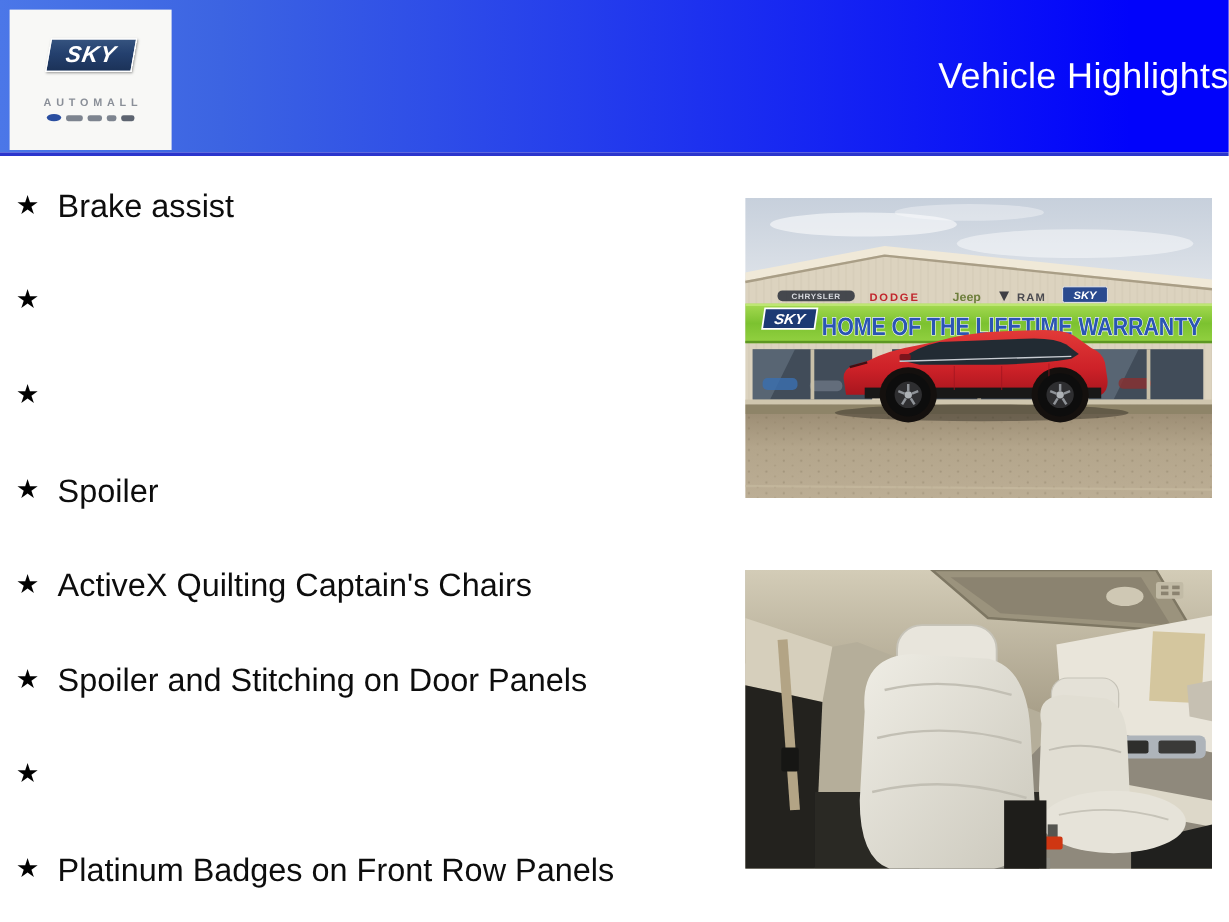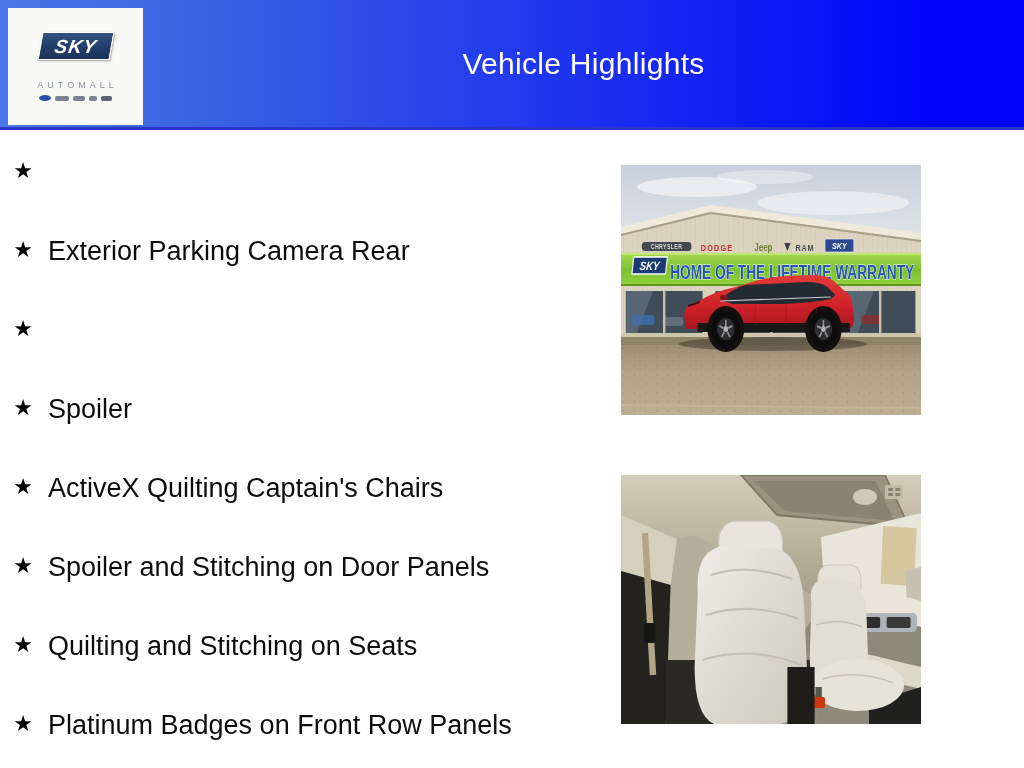--- a/index.html
+++ b/index.html
@@ -30,35 +30,35 @@
     border: 1px solid #ffffff;
     box-shadow: 1px 1px 2px rgba(0,0,0,.35);
     display: flex; align-items: center; justify-content: center;
   }
   .sky-plate span {
     color: #fff; font-weight: bold; font-style: italic;
     font-size: 19px; letter-spacing: 1px; line-height: 1;
   }
   .automall {
     margin-top: 20px;
-    font-size: 9px; font-weight: normal;
+    font-size: 9px; font-weight: bold;
     letter-spacing: 4px; text-indent: 4px;
     color: #8a8f98;
   }
   .brands { margin-top: 5px; display: flex; gap: 4px; align-items: center; }
   .brands .b { height: 5px; border-radius: 2px; background: #7d848f; }
   .brands .b.ford  { width: 12px; height: 6px; border-radius: 50%; background: #2a4ea0; }
   .brands .b.chry  { width: 14px; }
   .brands .b.dodge { width: 12px; }
   .brands .b.jeep  { width: 8px;  }
   .brands .b.ram   { width: 11px; background: #5d6470; }
 
   .title-wrap {
     position: absolute; left: 143px; right: 0; top: 0; bottom: 0;
-    display: flex; align-items: center; justify-content: center;
+    display: flex; align-items: center; justify-content: flex-end;
   }
   .title-wrap h1 {
     margin: 0;
     color: var(--title-text, #ffffff);
     font-size: 30px; font-weight: 400; letter-spacing: 0.3px;
   }
 
   
   .highlights {
     position: absolute; left: 10px; top: 158px;
@@ -70,21 +70,21 @@
     font-size: 27px; color: var(--list-text, #0d0d0d);
     white-space: nowrap;
   }
   .star {
     width: 26px; text-align: center;
     font-size: 22px; line-height: 1; margin-top: -2px;
     color: #000;
   }
 
   
-  .photo { position: absolute; width: 300px; }
+  .photo { position: absolute; width: 389px; }
   #photo-exterior { left: 621px; top: 165px; height: 250px; }
   #photo-interior { left: 621px; top: 475px; height: 249px; }
   .photo svg { display: block; width: 100%; height: 100%; }
   .photo text { font-family: "Liberation Sans", sans-serif; }
 </style>
 </head>
 <body>
 
 <div class="page">
 
@@ -103,43 +103,42 @@
       </div>
     </div>
     <div class="title-wrap">
       <h1>Vehicle Highlights</h1>
     </div>
   </header>
 
   <ul class="highlights">
     <li>
       <span class="star">★</span>
-    </li>
-    <li>
-      <span class="star">★</span>
-      <span>Exterior Parking Camera Rear</span>
+      <span>Brake assist</span>
+    </li>
+    <li>
+      <span class="star">★</span>
     </li>
     <li>
       <span class="star">★</span>
     </li>
     <li>
       <span class="star">★</span>
       <span>Spoiler</span>
     </li>
     <li>
       <span class="star">★</span>
       <span>ActiveX Quilting Captain's Chairs</span>
     </li>
     <li>
       <span class="star">★</span>
       <span>Spoiler and Stitching on Door Panels</span>
     </li>
     <li>
       <span class="star">★</span>
-      <span>Quilting and Stitching on Seats</span>
     </li>
     <li>
       <span class="star">★</span>
       <span>Platinum Badges on Front Row Panels</span>
     </li>
   </ul>
 
   <figure class="photo" id="photo-exterior" style="margin:0" aria-label="Red SUV parked in front of Sky Automall dealership building">
     <svg viewBox="0 0 375 250" preserveAspectRatio="none" role="img">
       <defs>

